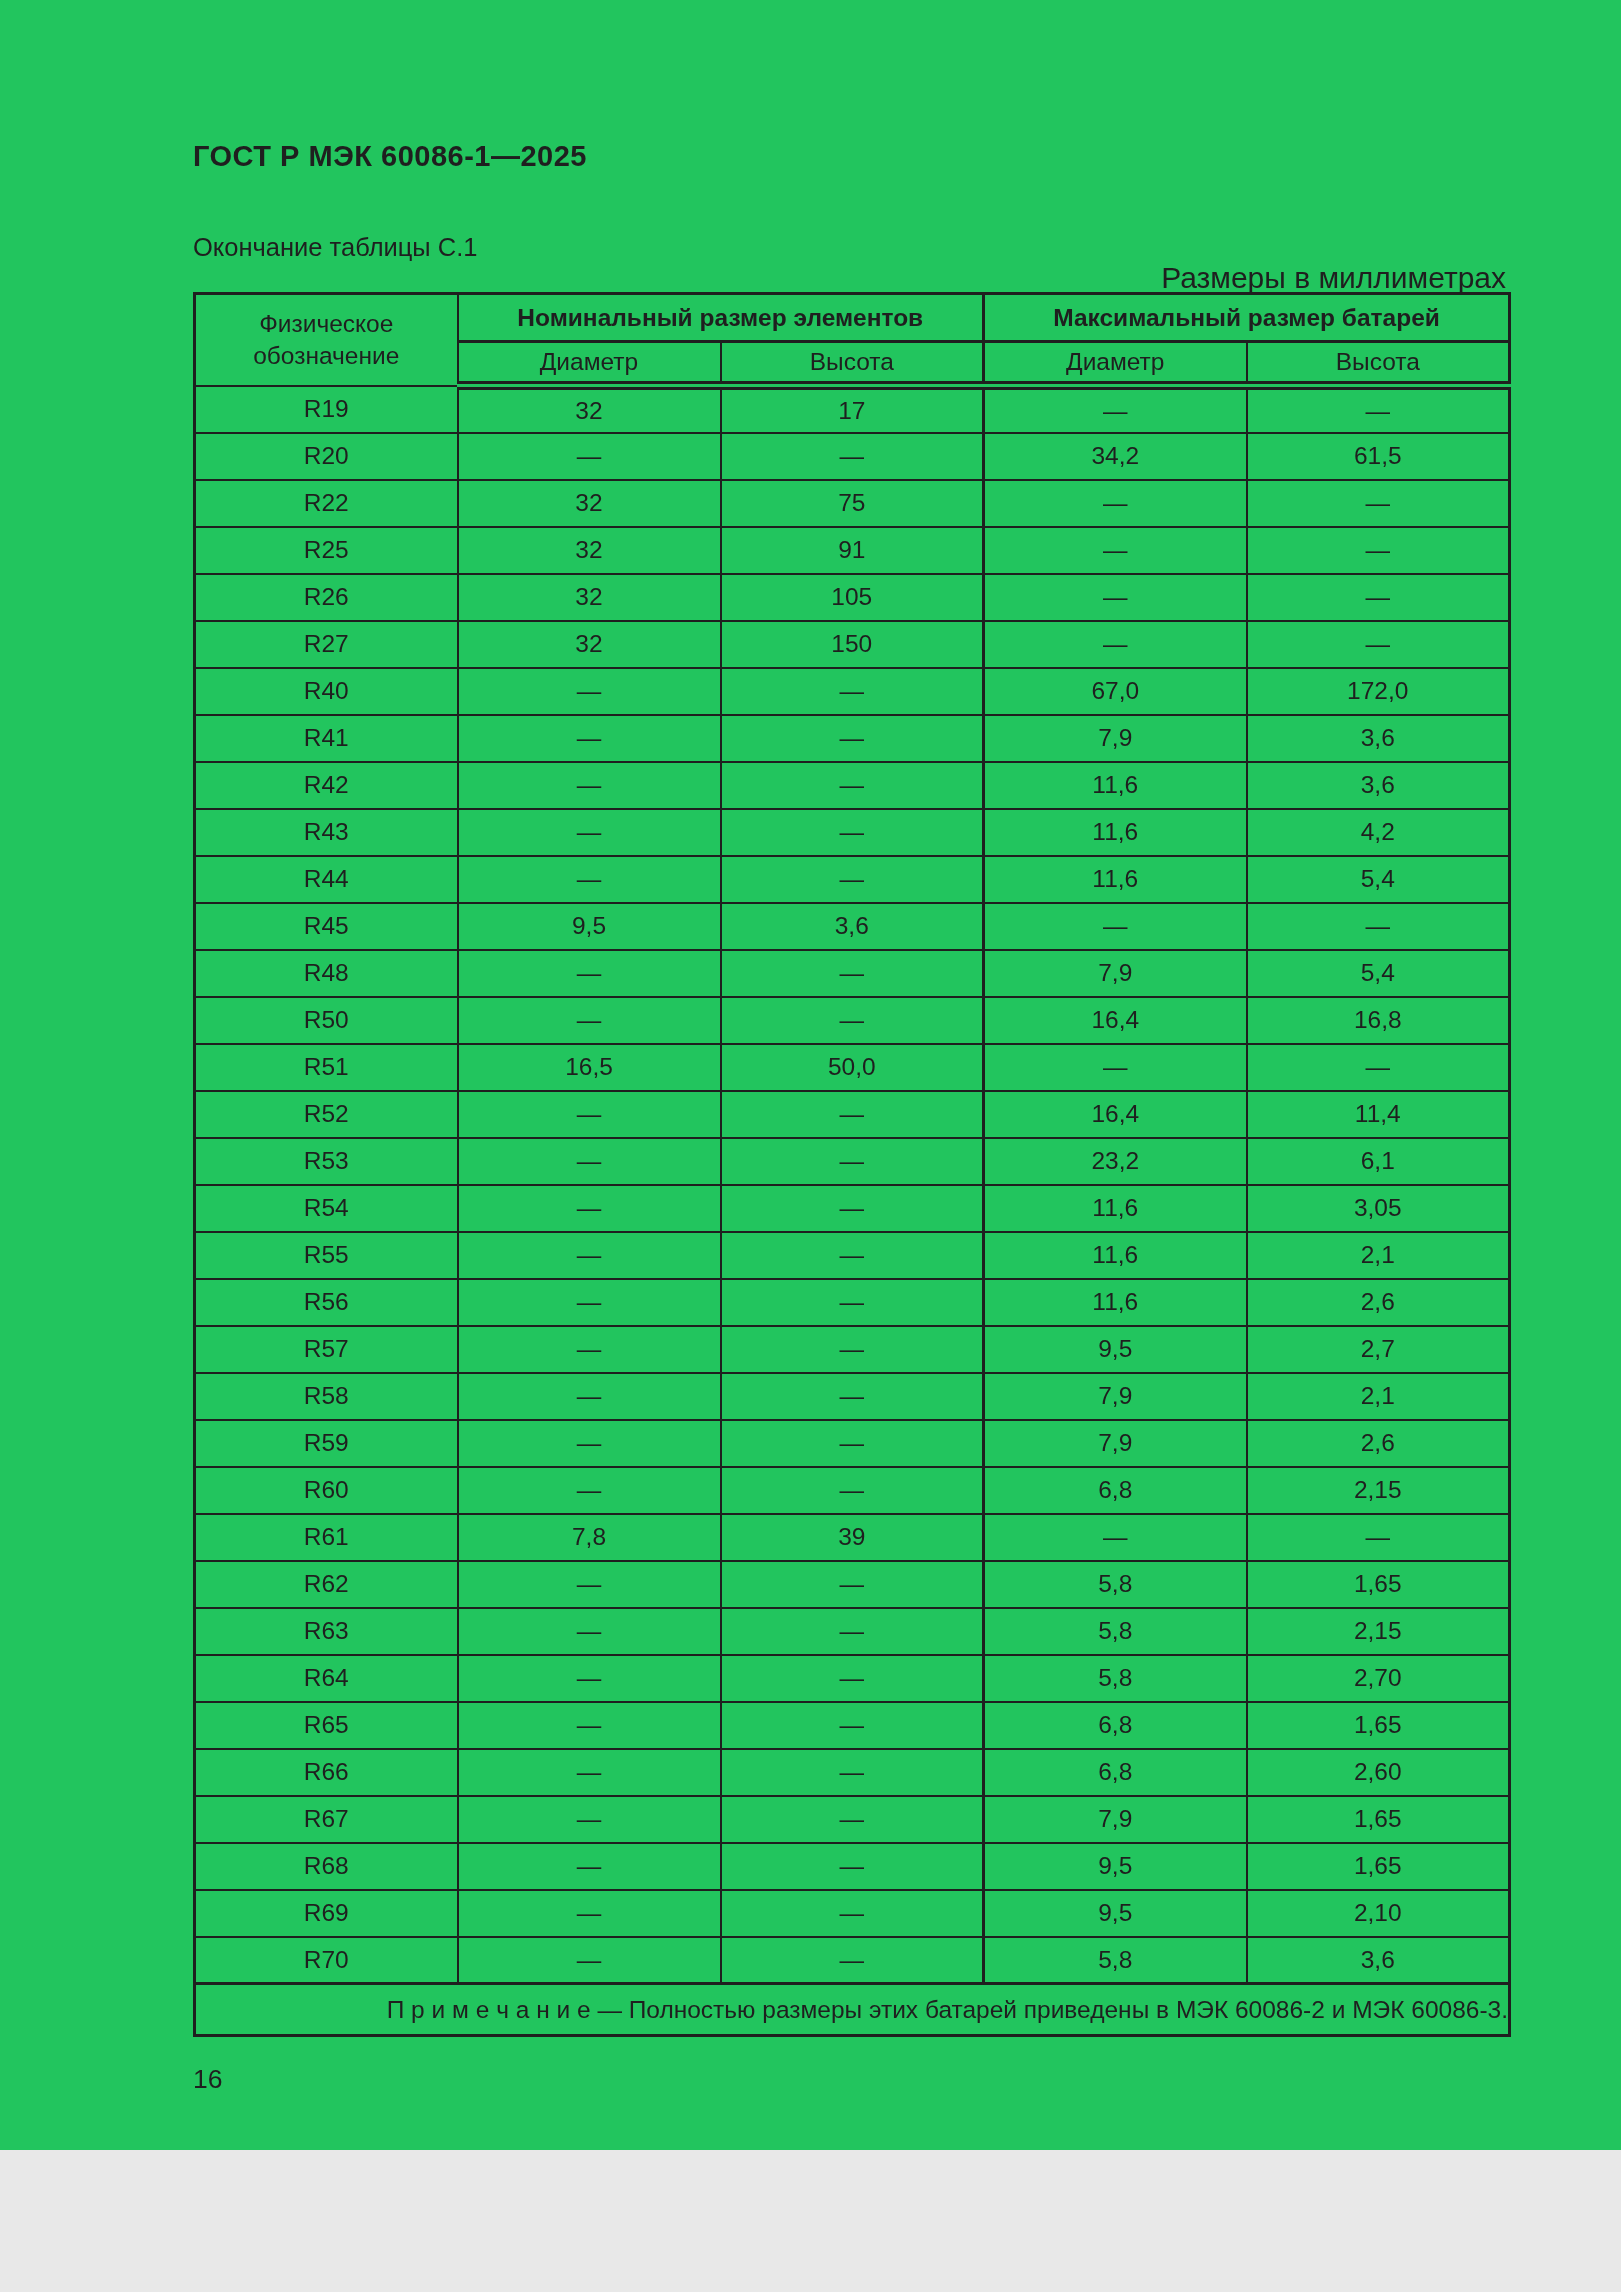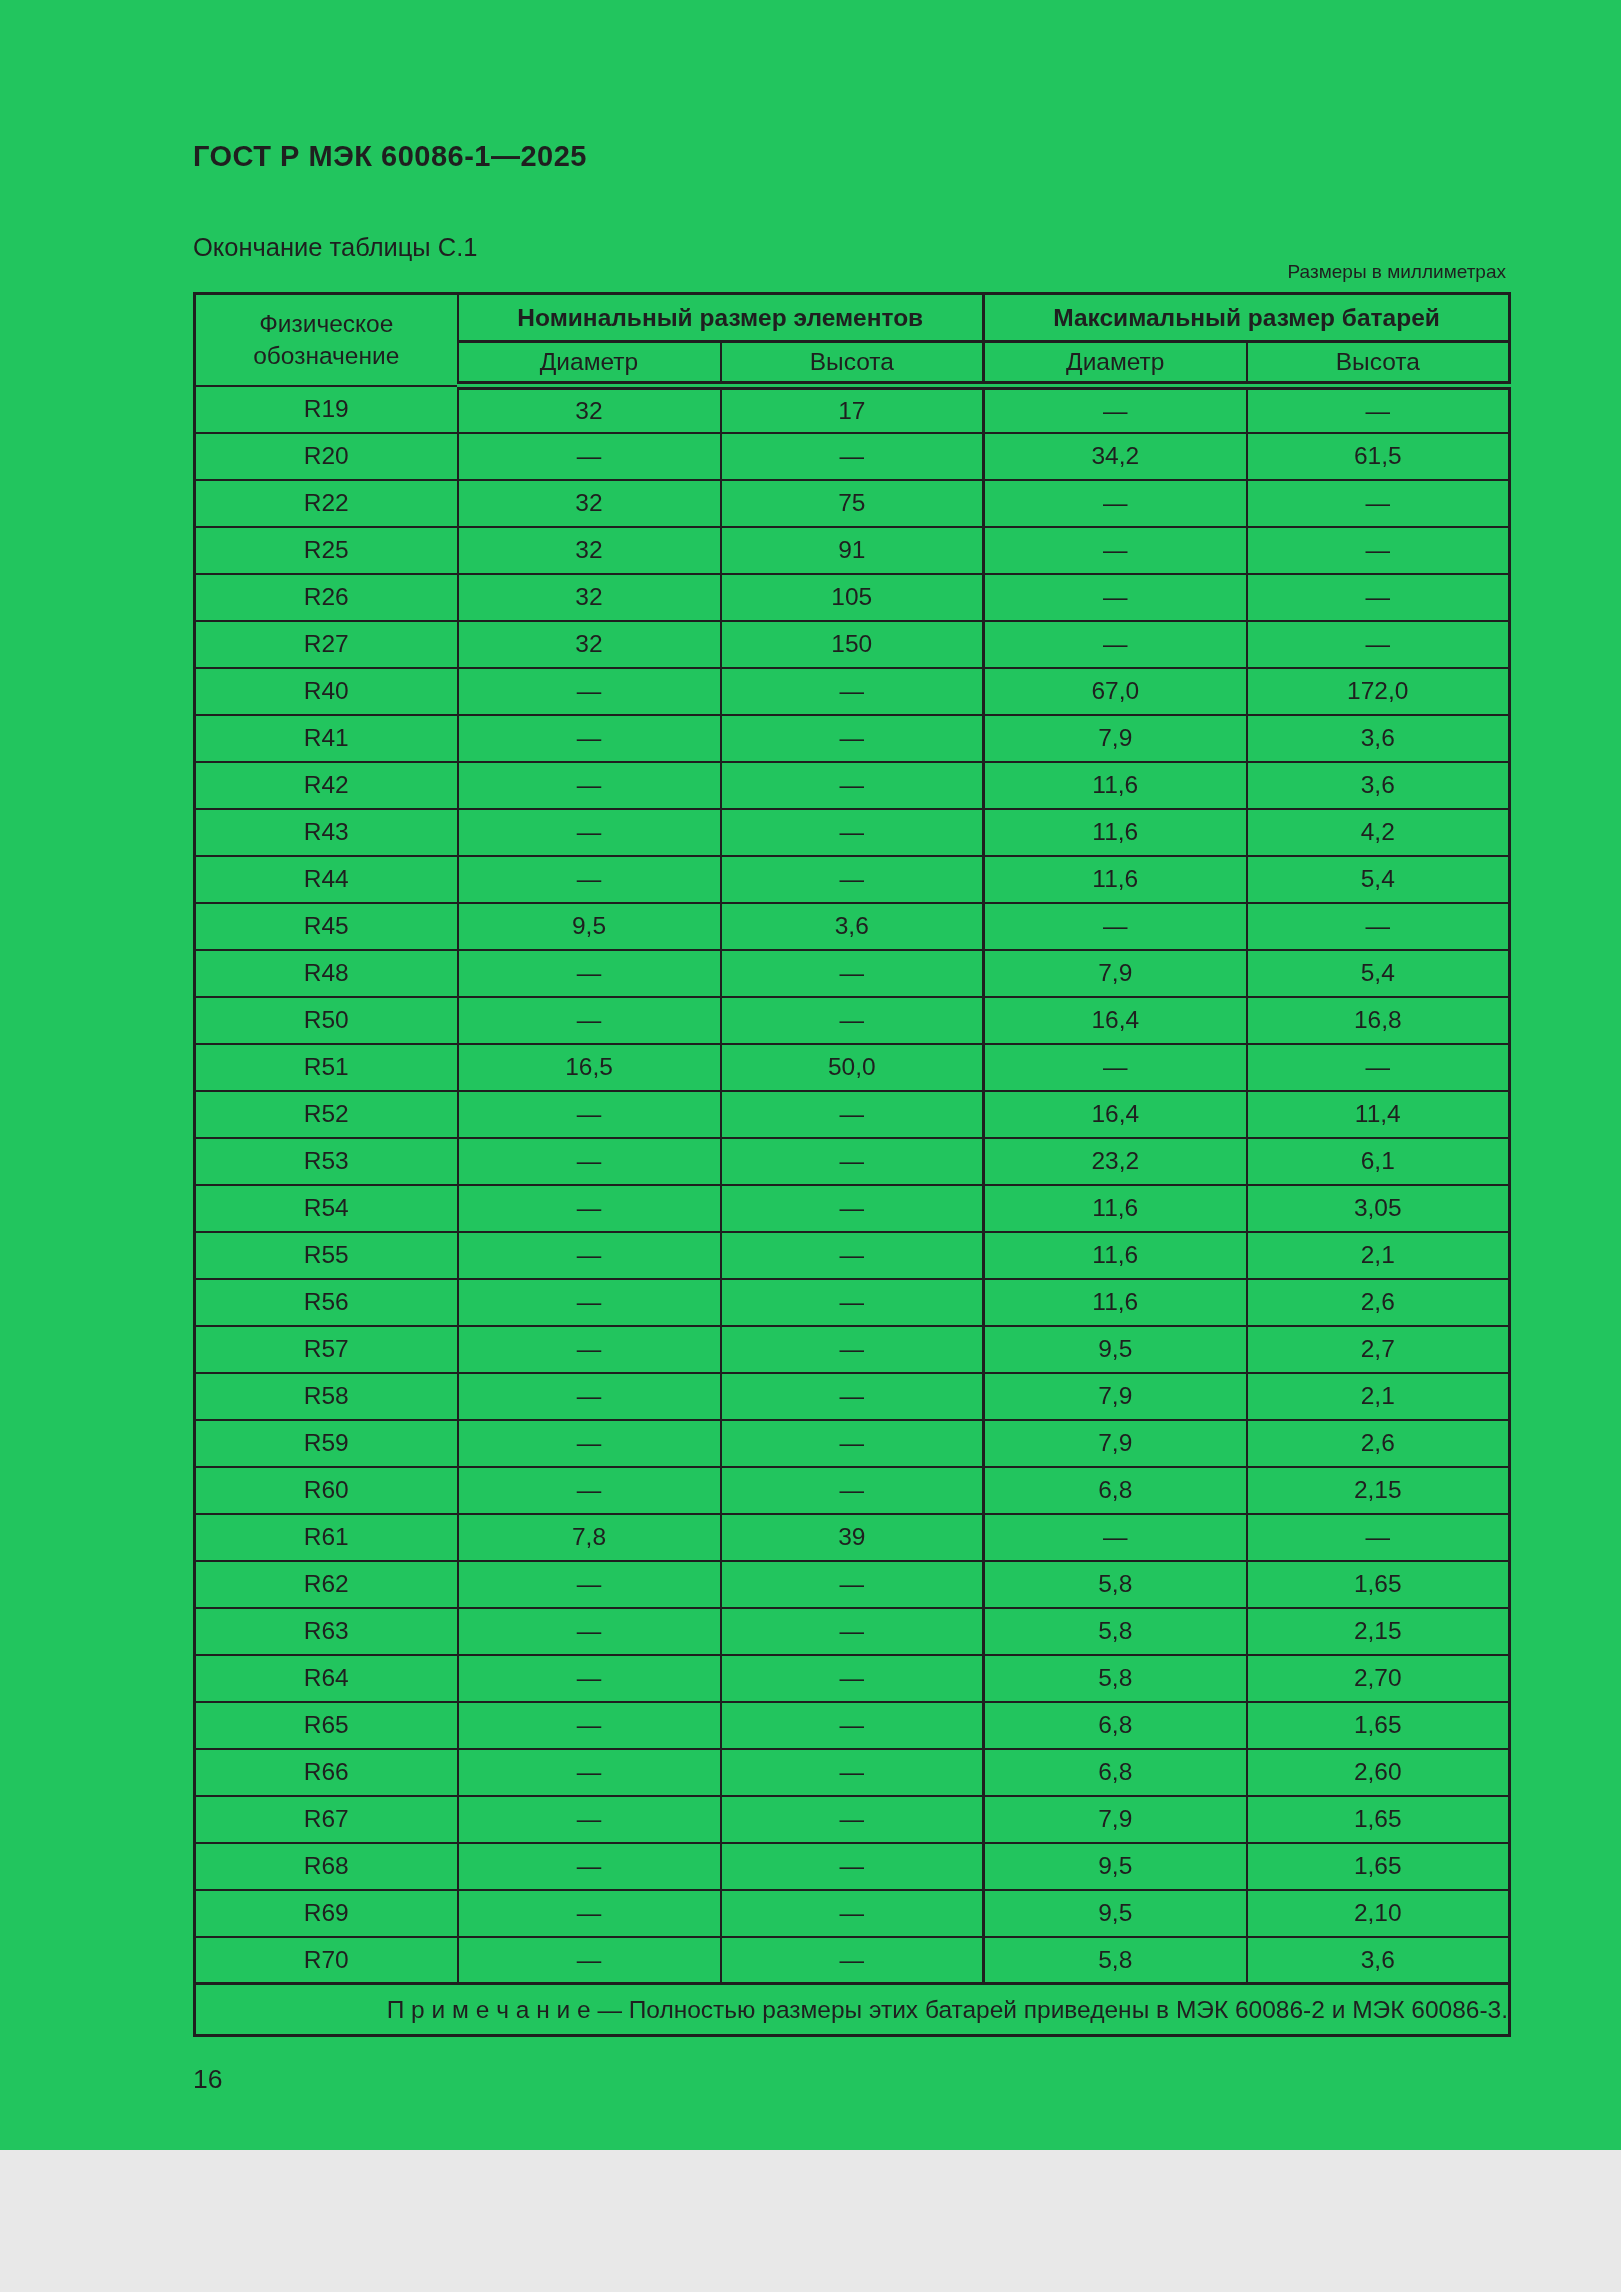--- a/index.html
+++ b/index.html
@@ -16,21 +16,21 @@
   .doc-title {
     position:absolute; left:193px; top:140px;
     font-size:29px; font-weight:bold; letter-spacing:0.5px;
   }
   .table-caption {
     position:absolute; left:193px; top:233px;
     font-size:25.5px; 
   }
   .units-label {
     position:absolute; left:193px; top:261px; width:1313px;
-    font-size:19px; text-align:right;
+    font-size:30px; text-align:right;
   }
   table.dim {
     position:absolute; left:193px; top:292px; width:1313px;
     border-collapse:collapse; table-layout:fixed;
     font-size:24.5px;
     border:3.9px solid #1f1f1f;
   }
   table.dim col { width:263px; }
   table.dim th, table.dim td {
     border:2.9px solid #1f1f1f;

